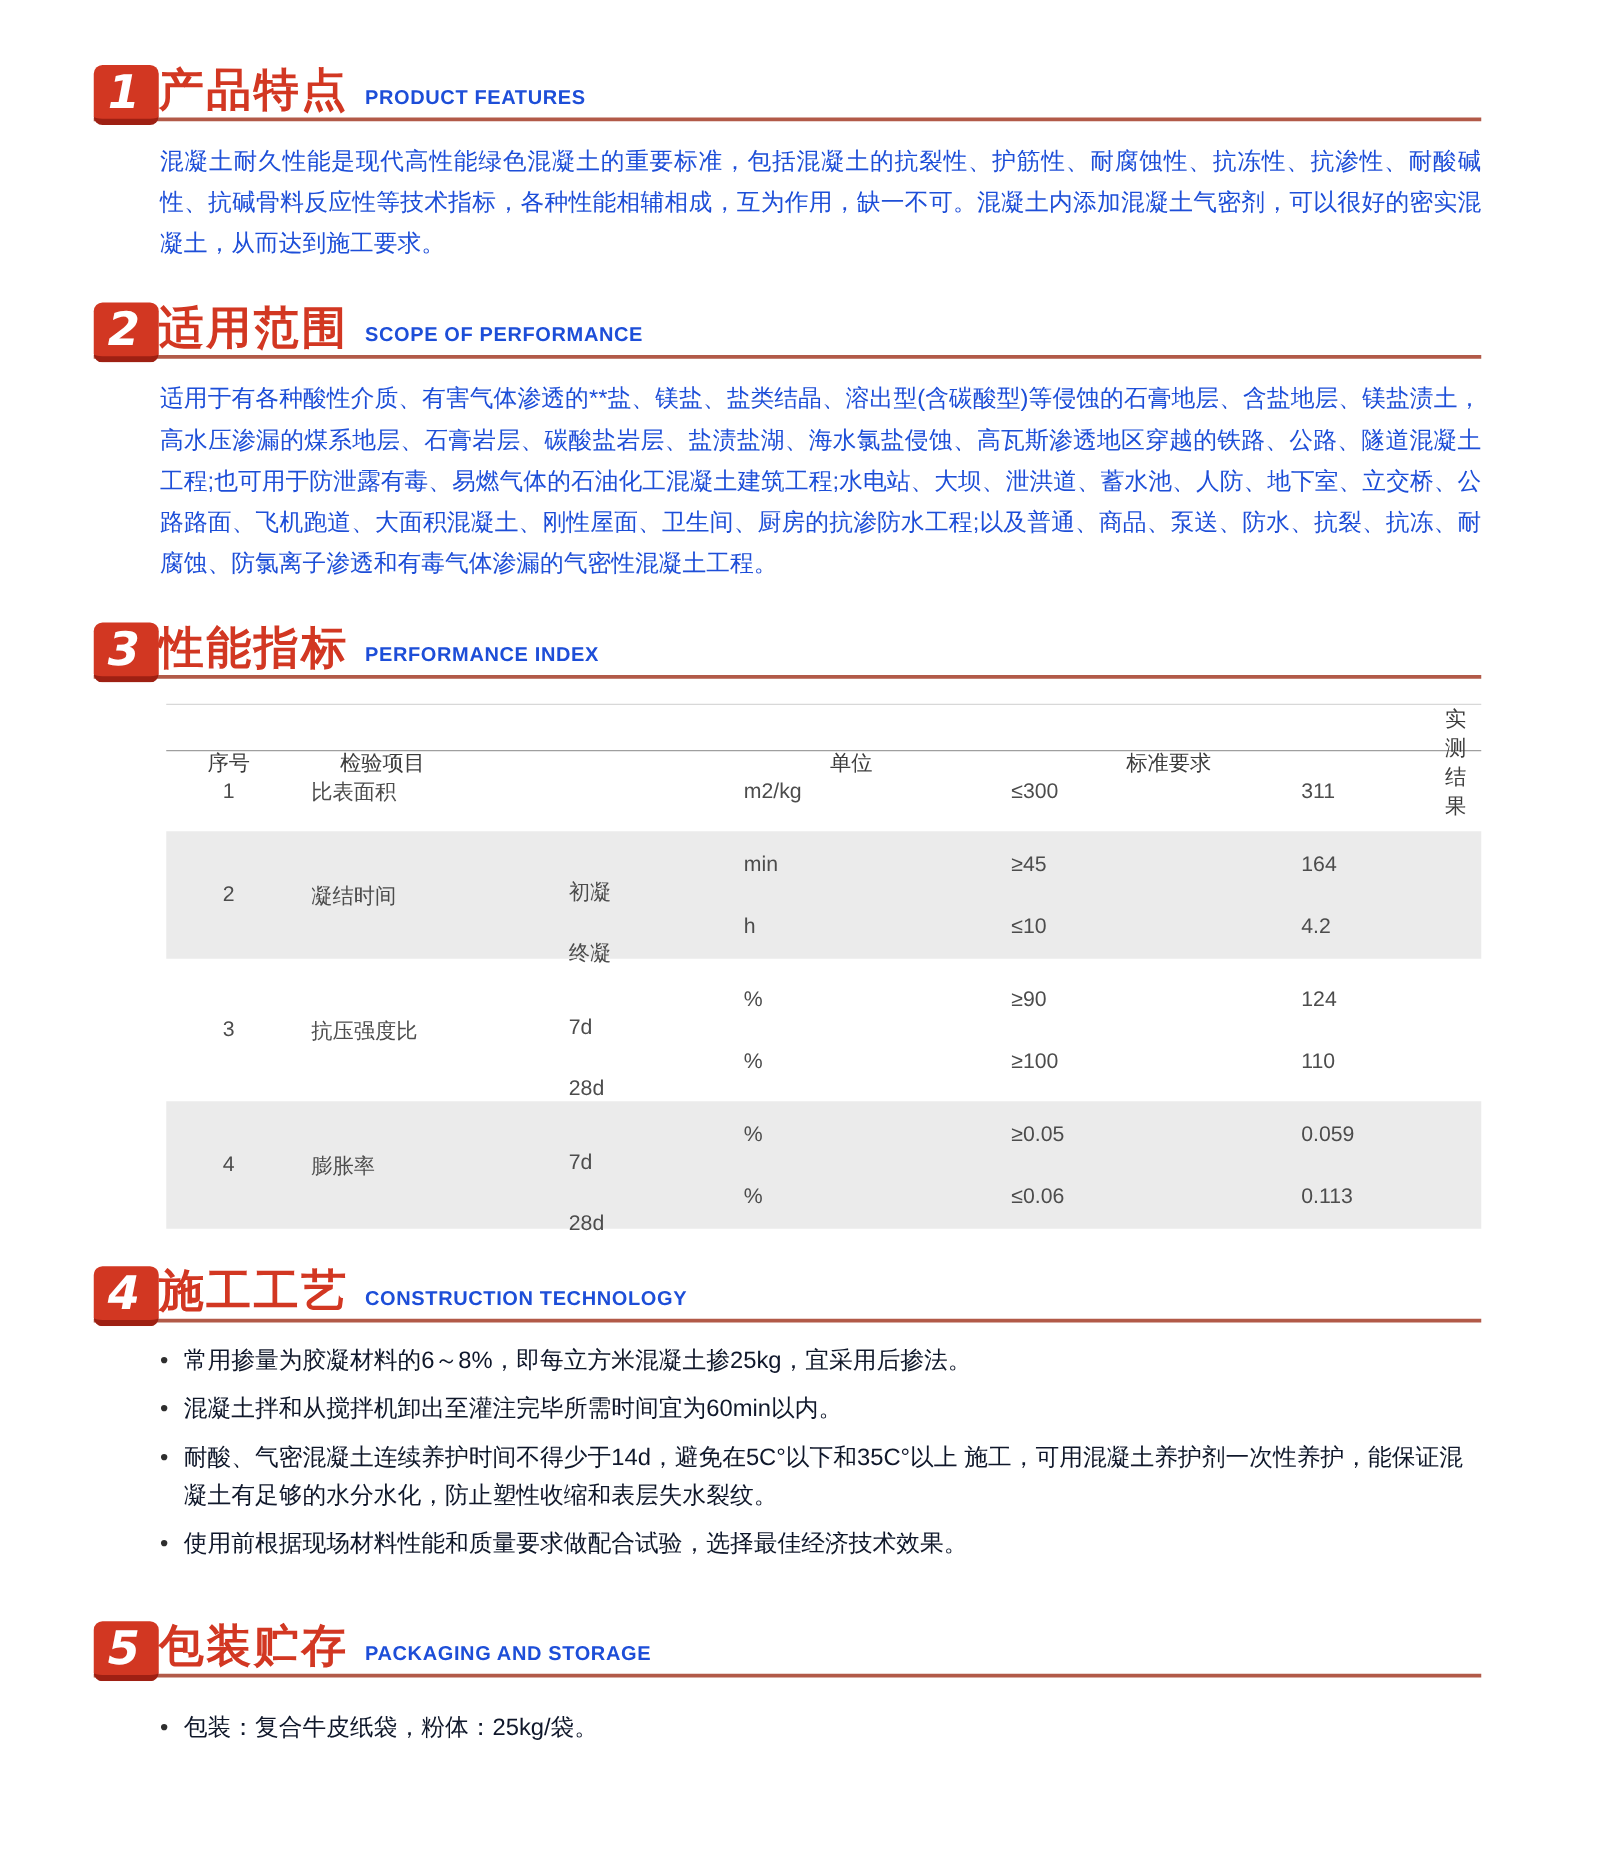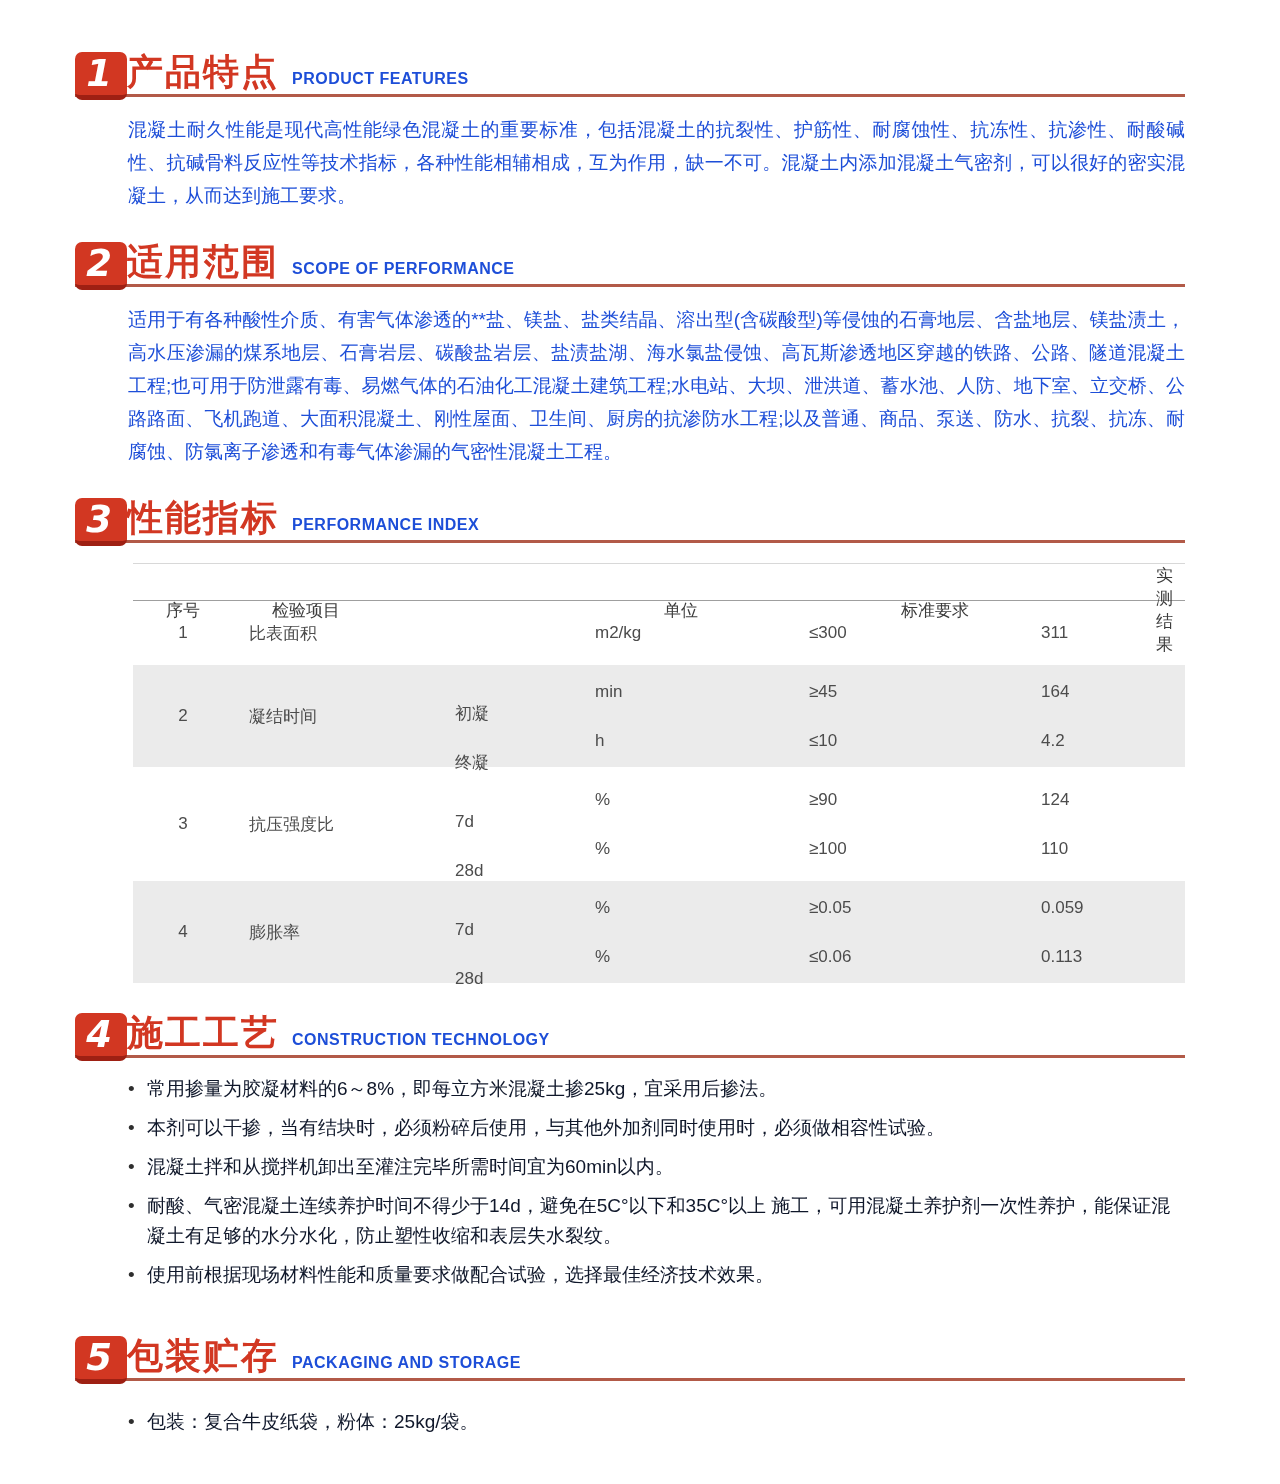--- a/index.html
+++ b/index.html
@@ -233,21 +233,20 @@
     <header class="sec-header">
       <div class="badge">
         <span class="badge-num">4</span>
       </div>
       <h2 class="title-zh">施工工艺</h2>
       <span class="title-en">CONSTRUCTION TECHNOLOGY</span>
     </header>
     <div class="sec-body">
       <ul class="bullets">
         <li>常用掺量为胶凝材料的6～8%，即每立方米混凝土掺25kg，宜采用后掺法。</li>
-        <li>本剂可以干掺，当有结块时，必须粉碎后使用，与其他外加剂同时使用时，必须做相容性试验。</li>
         <li>混凝土拌和从搅拌机卸出至灌注完毕所需时间宜为60min以内。</li>
         <li>耐酸、气密混凝土连续养护时间不得少于14d，避免在5C°以下和35C°以上 施工，可用混凝土养护剂一次性养护，能保证混凝土有足够的水分水化，防止塑性收缩和表层失水裂纹。</li>
         <li>使用前根据现场材料性能和质量要求做配合试验，选择最佳经济技术效果。</li>
       </ul>
     </div>
   </section>
 
   <section class="sec" style="margin-top:40px;">
     <header class="sec-header">
       <div class="badge">

